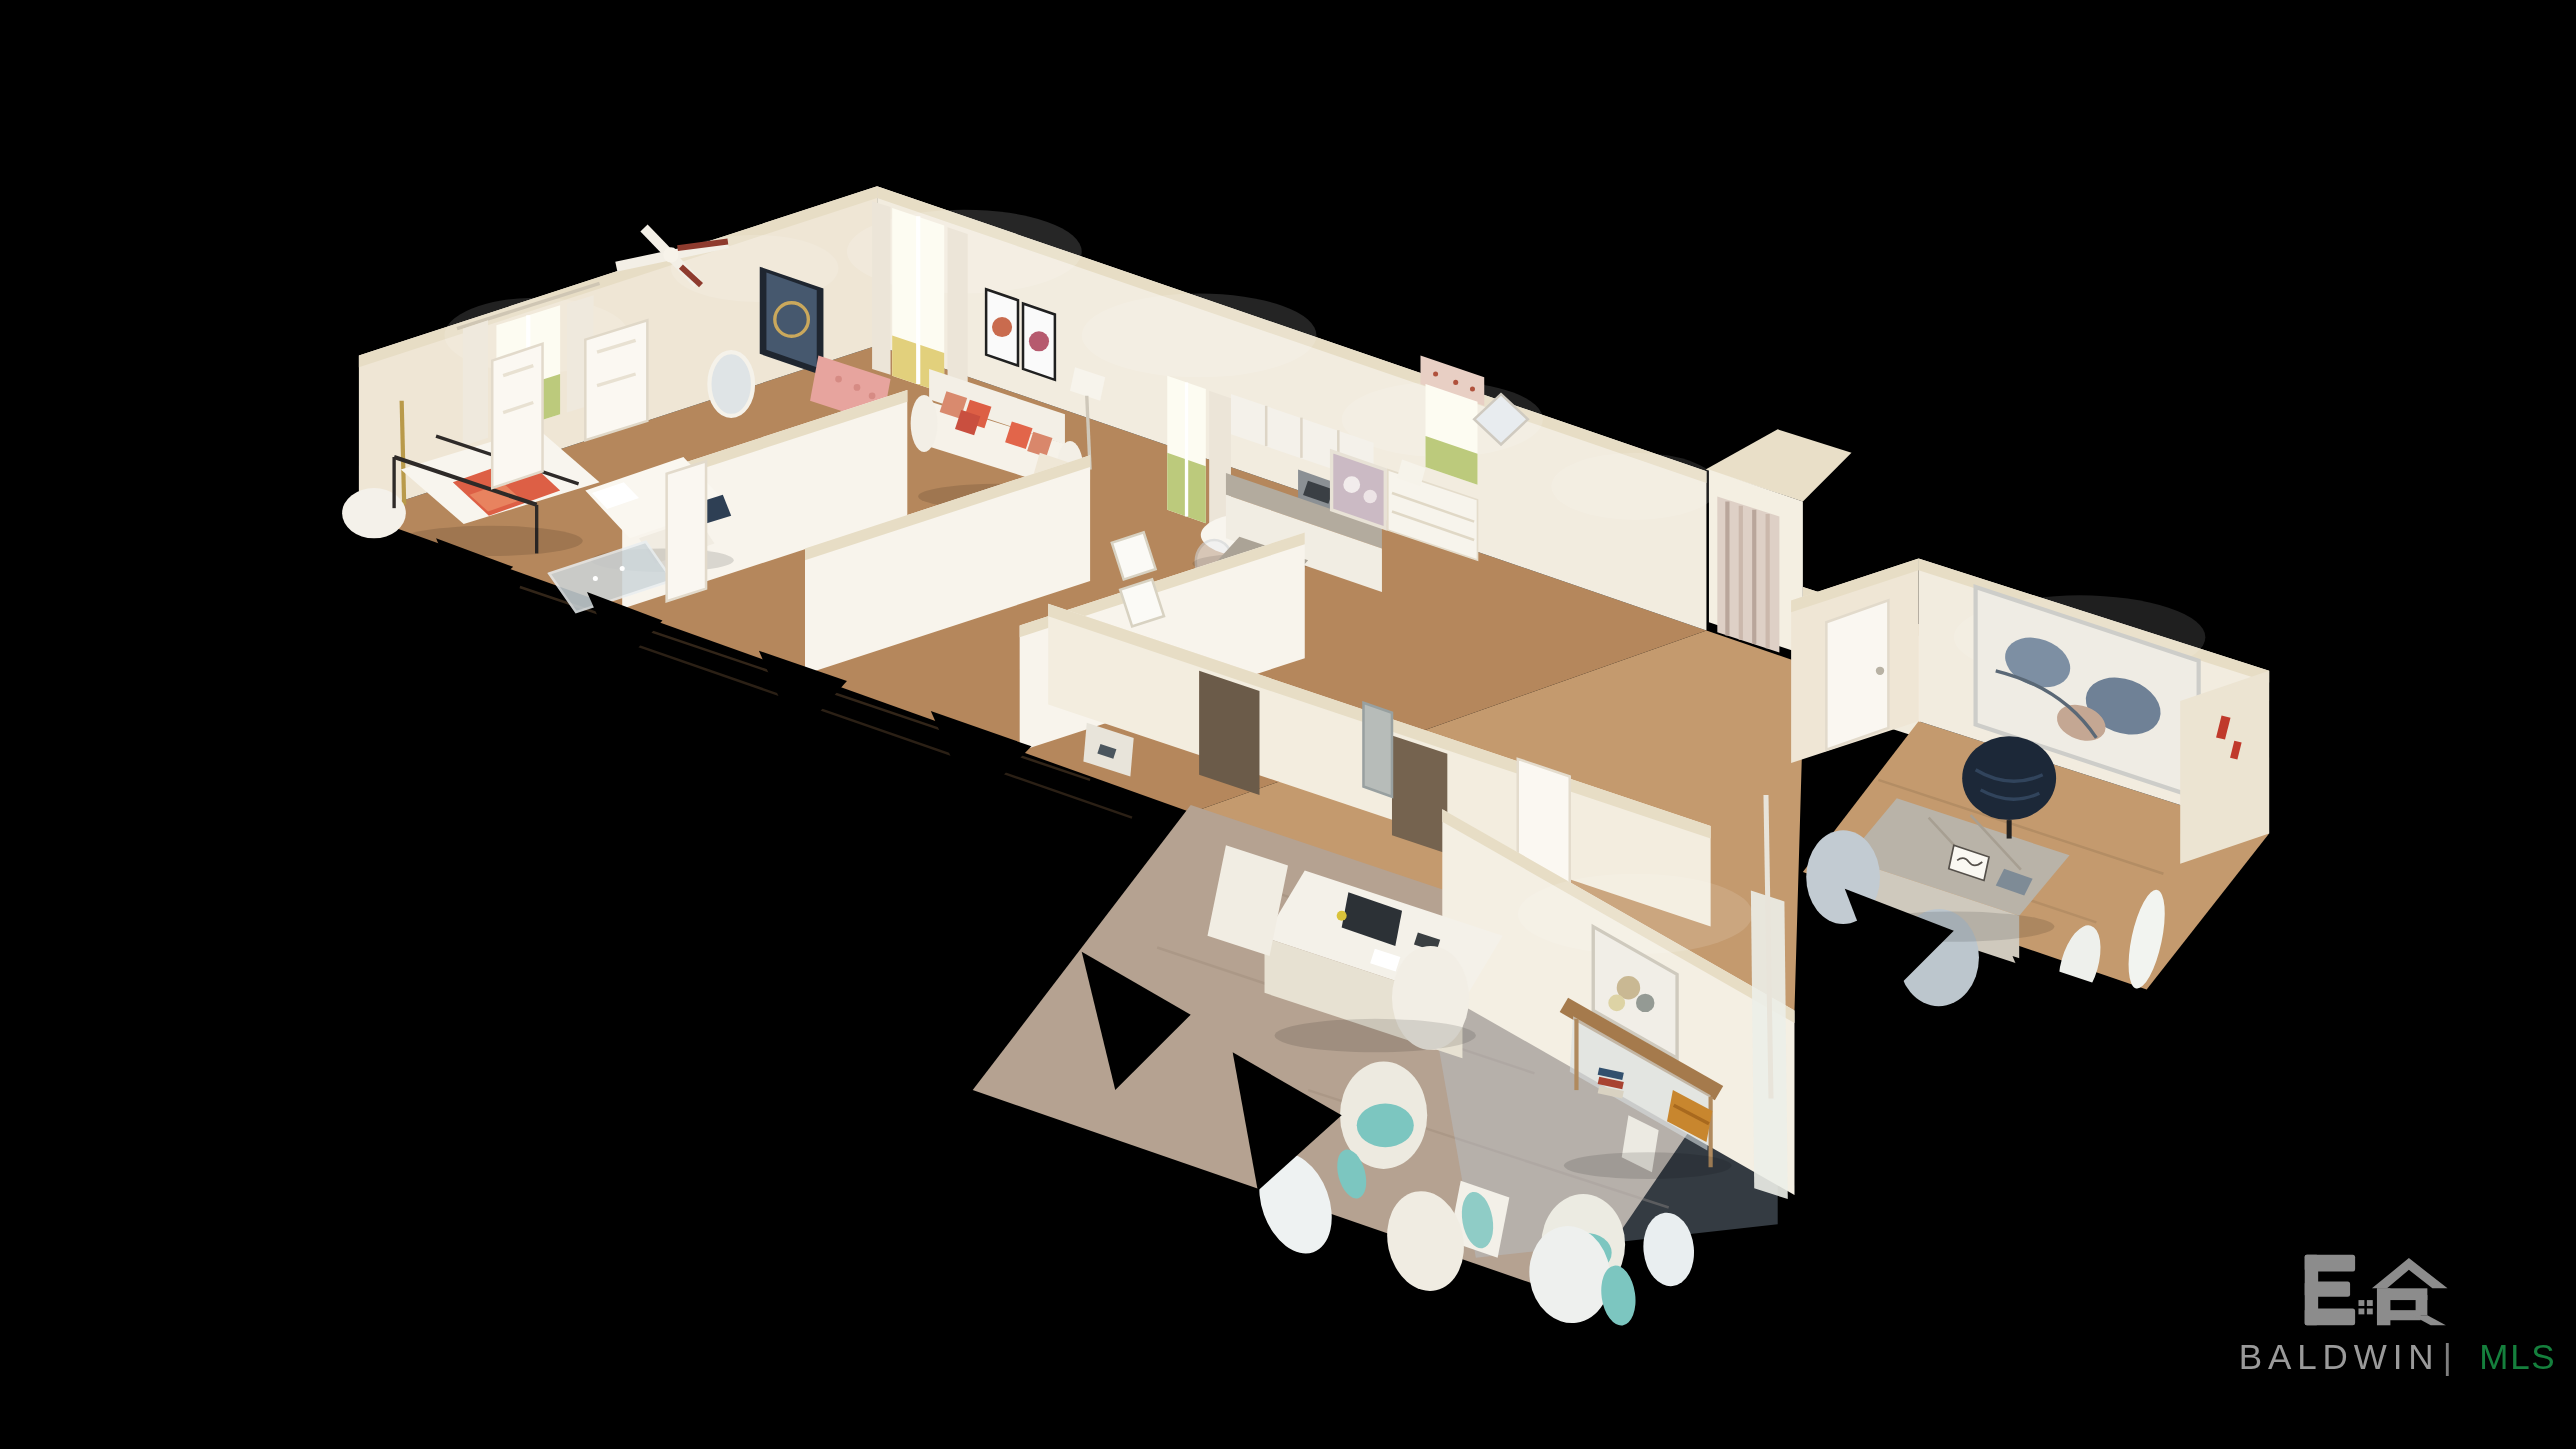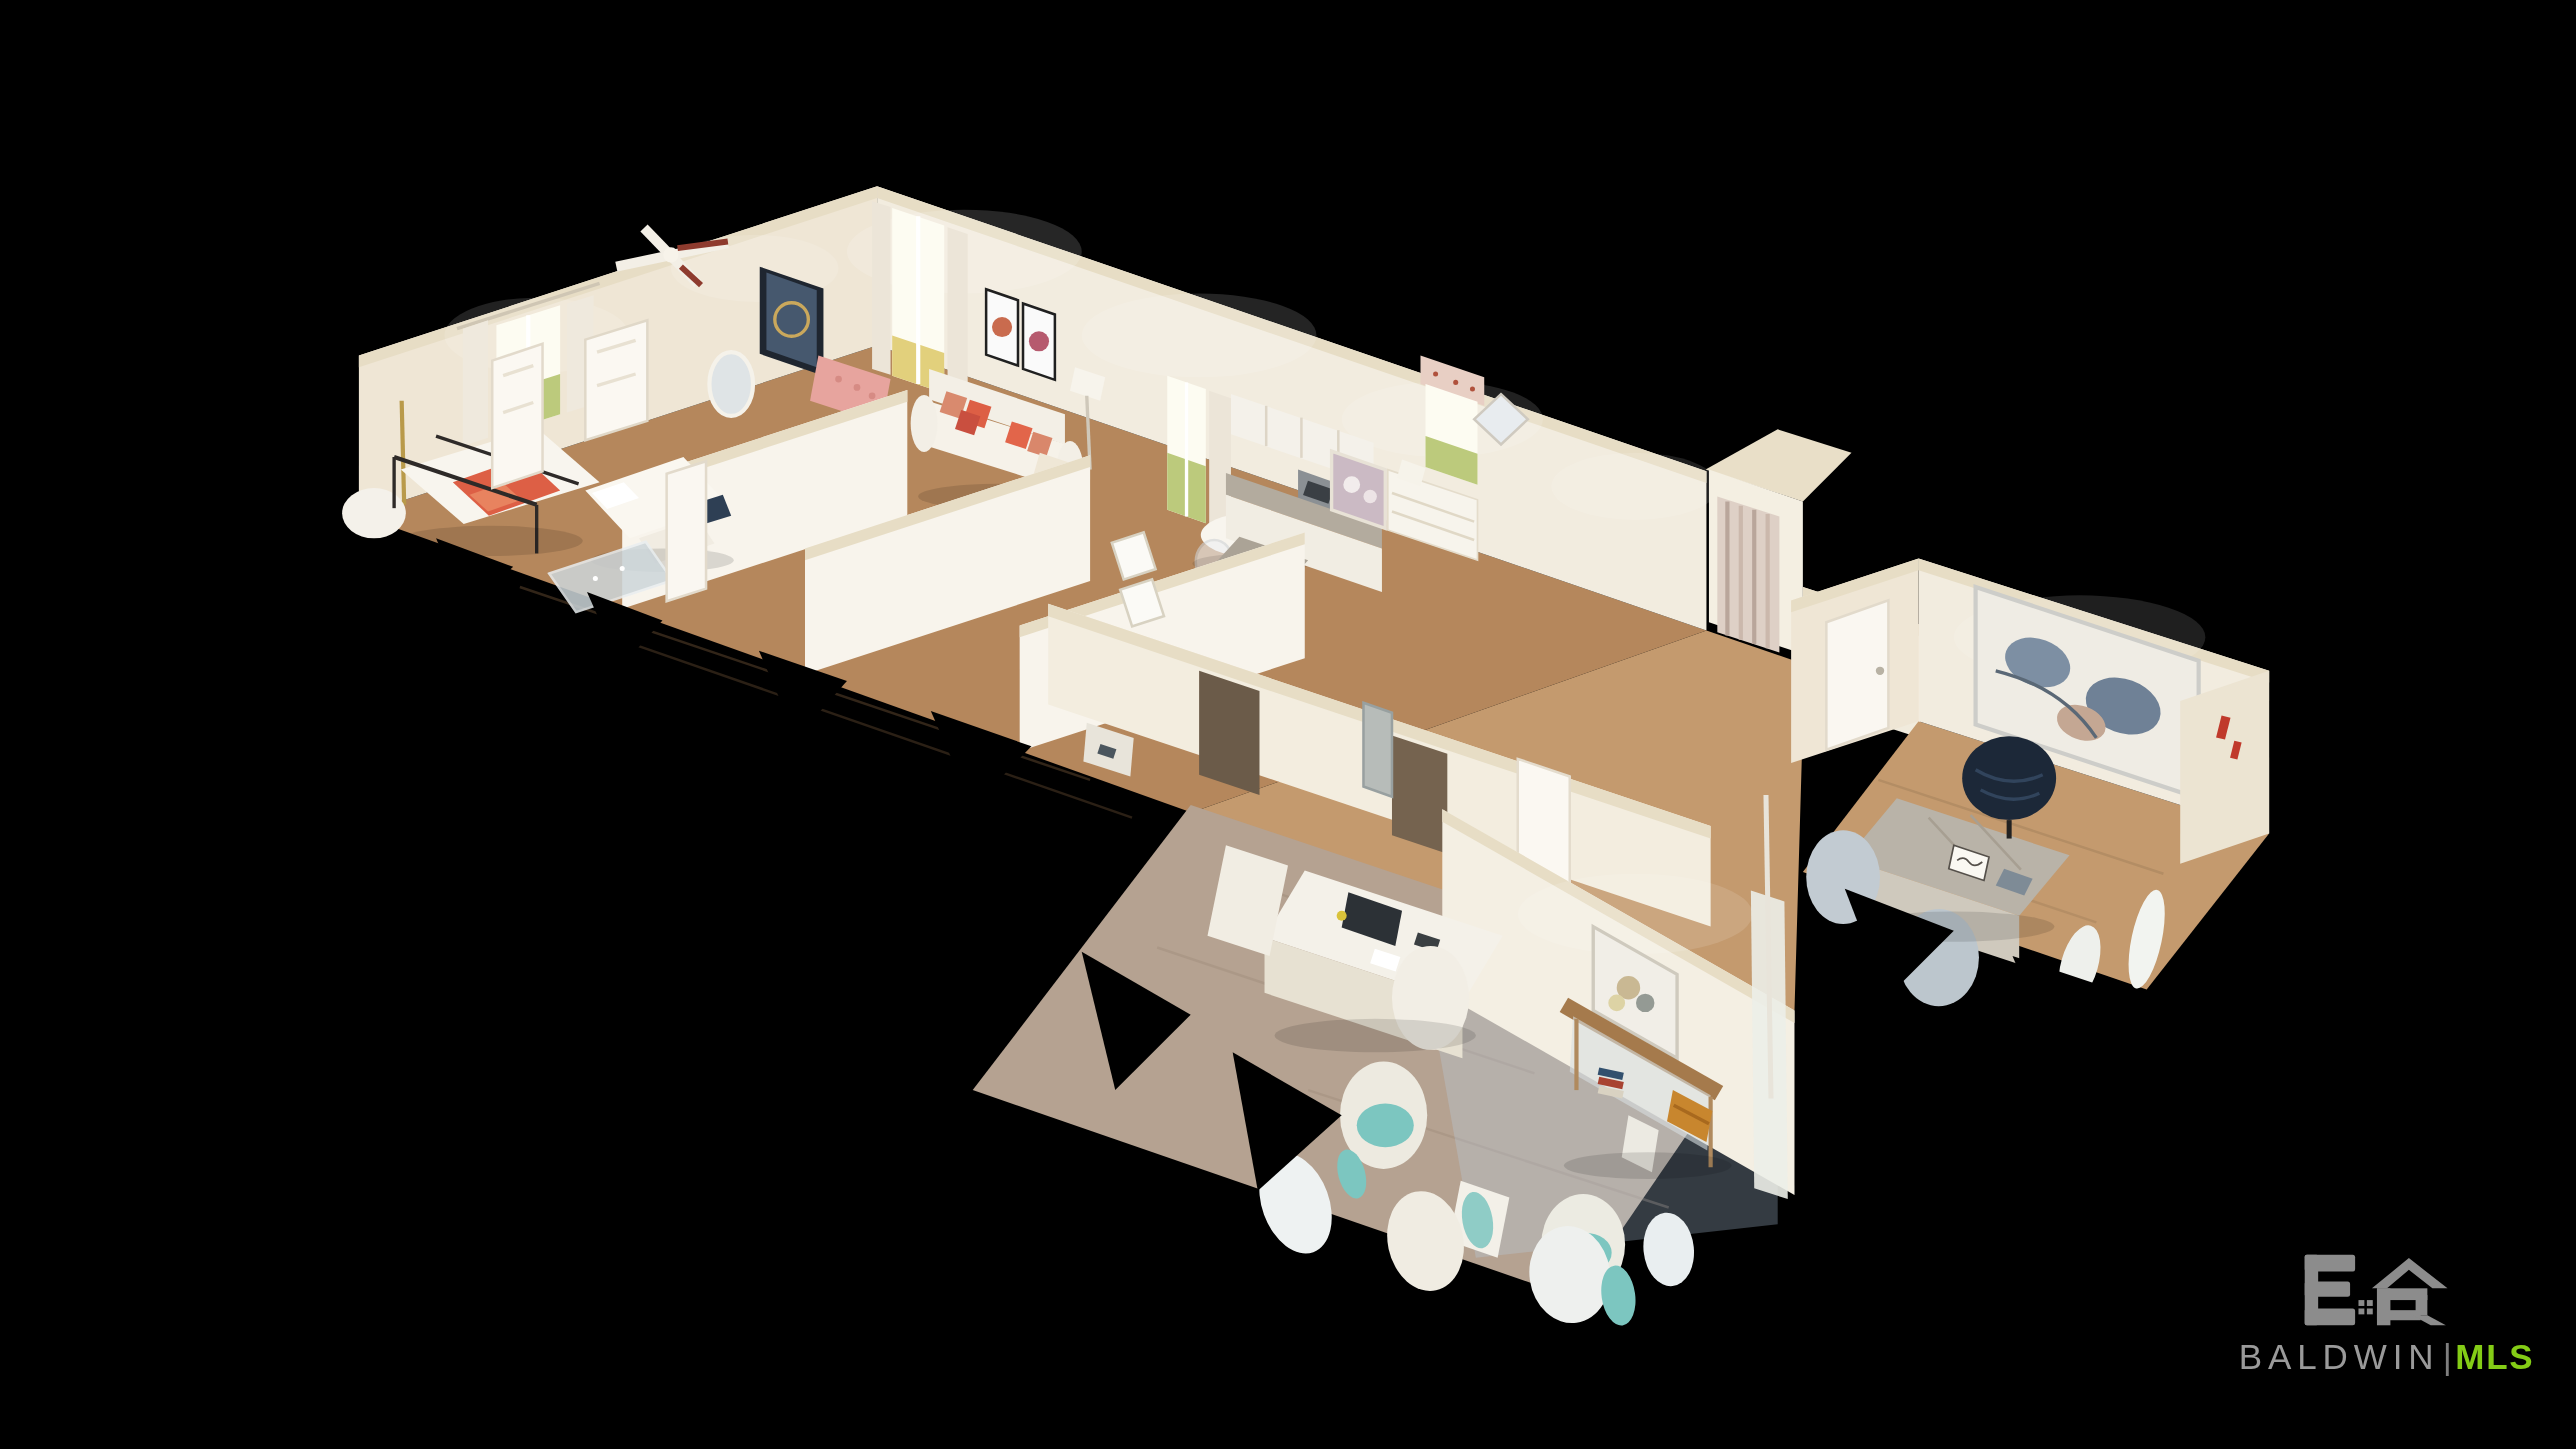--- a/index.html
+++ b/index.html
@@ -5,21 +5,21 @@
 <style>
   html,body{margin:0;padding:0;background:#000;width:2576px;height:1449px;overflow:hidden;
             font-family:"Liberation Sans", sans-serif;}
   .stage{position:relative;width:2576px;height:1449px;background:#000;}
   .stage > svg.house{position:absolute;left:0;top:0;width:2576px;height:1449px;display:block;}
   .watermark{position:absolute;left:2227px;top:1248px;width:277px;height:143px;}
   .watermark .mark{display:block;width:268px;height:84px;}
   .brandline{margin-top:5px;padding-left:11.7px;white-space:nowrap;
              font-size:35px;color:#9a9a9a;letter-spacing:5.9px;font-weight:300;}
   .brandline .divider{font-weight:200;color:#7f7f7f;margin:0 3.4px;letter-spacing:0;}
-  .brandline .org{font-weight:700;letter-spacing:1.7px;color:#84cc16;}
+  .brandline .org{font-weight:400;letter-spacing:1.7px;color:#15803d;margin-left:24px;}
 </style>
 </head>
 <body>
 
 <div class="stage">
 <svg class="house" viewBox="0 0 3072 1728" xmlns="http://www.w3.org/2000/svg">
 
   <g>
     <polygon points="1046,412 2035,752 1421,969 428,614" fill="#b5875c"></polygon>
     <line x1="620" y1="700" x2="1300" y2="930" stroke="#8f6a47" stroke-width="3" opacity="0.35"></line>

